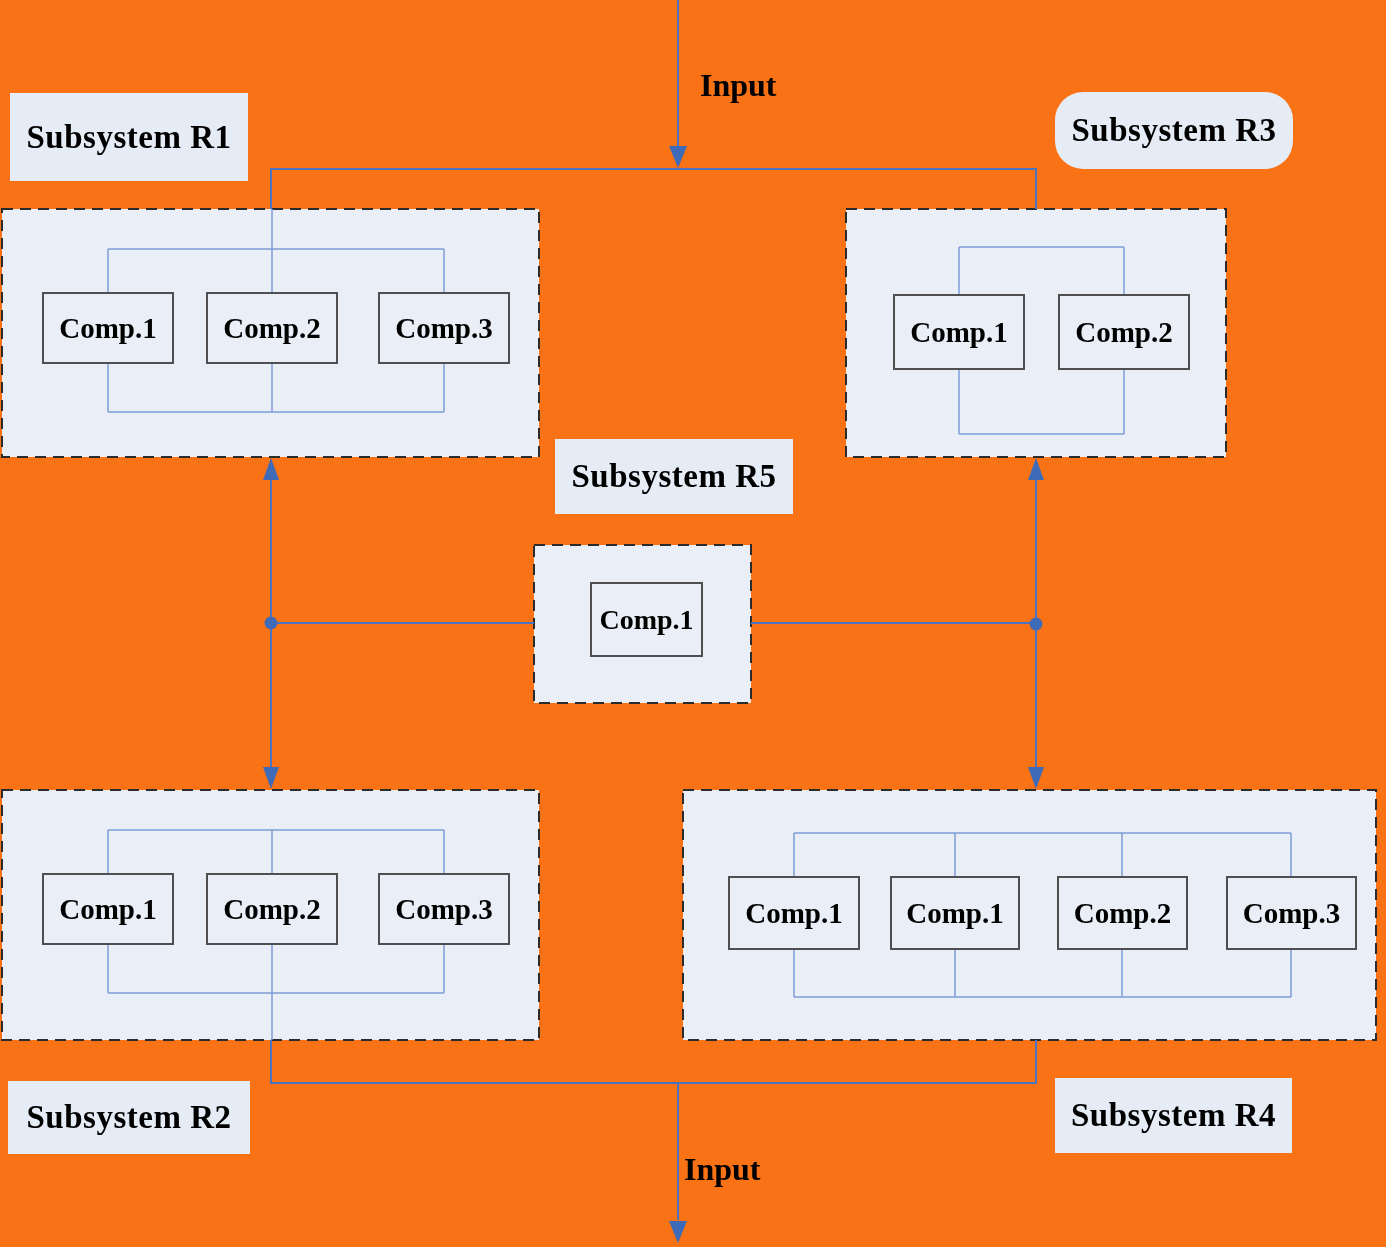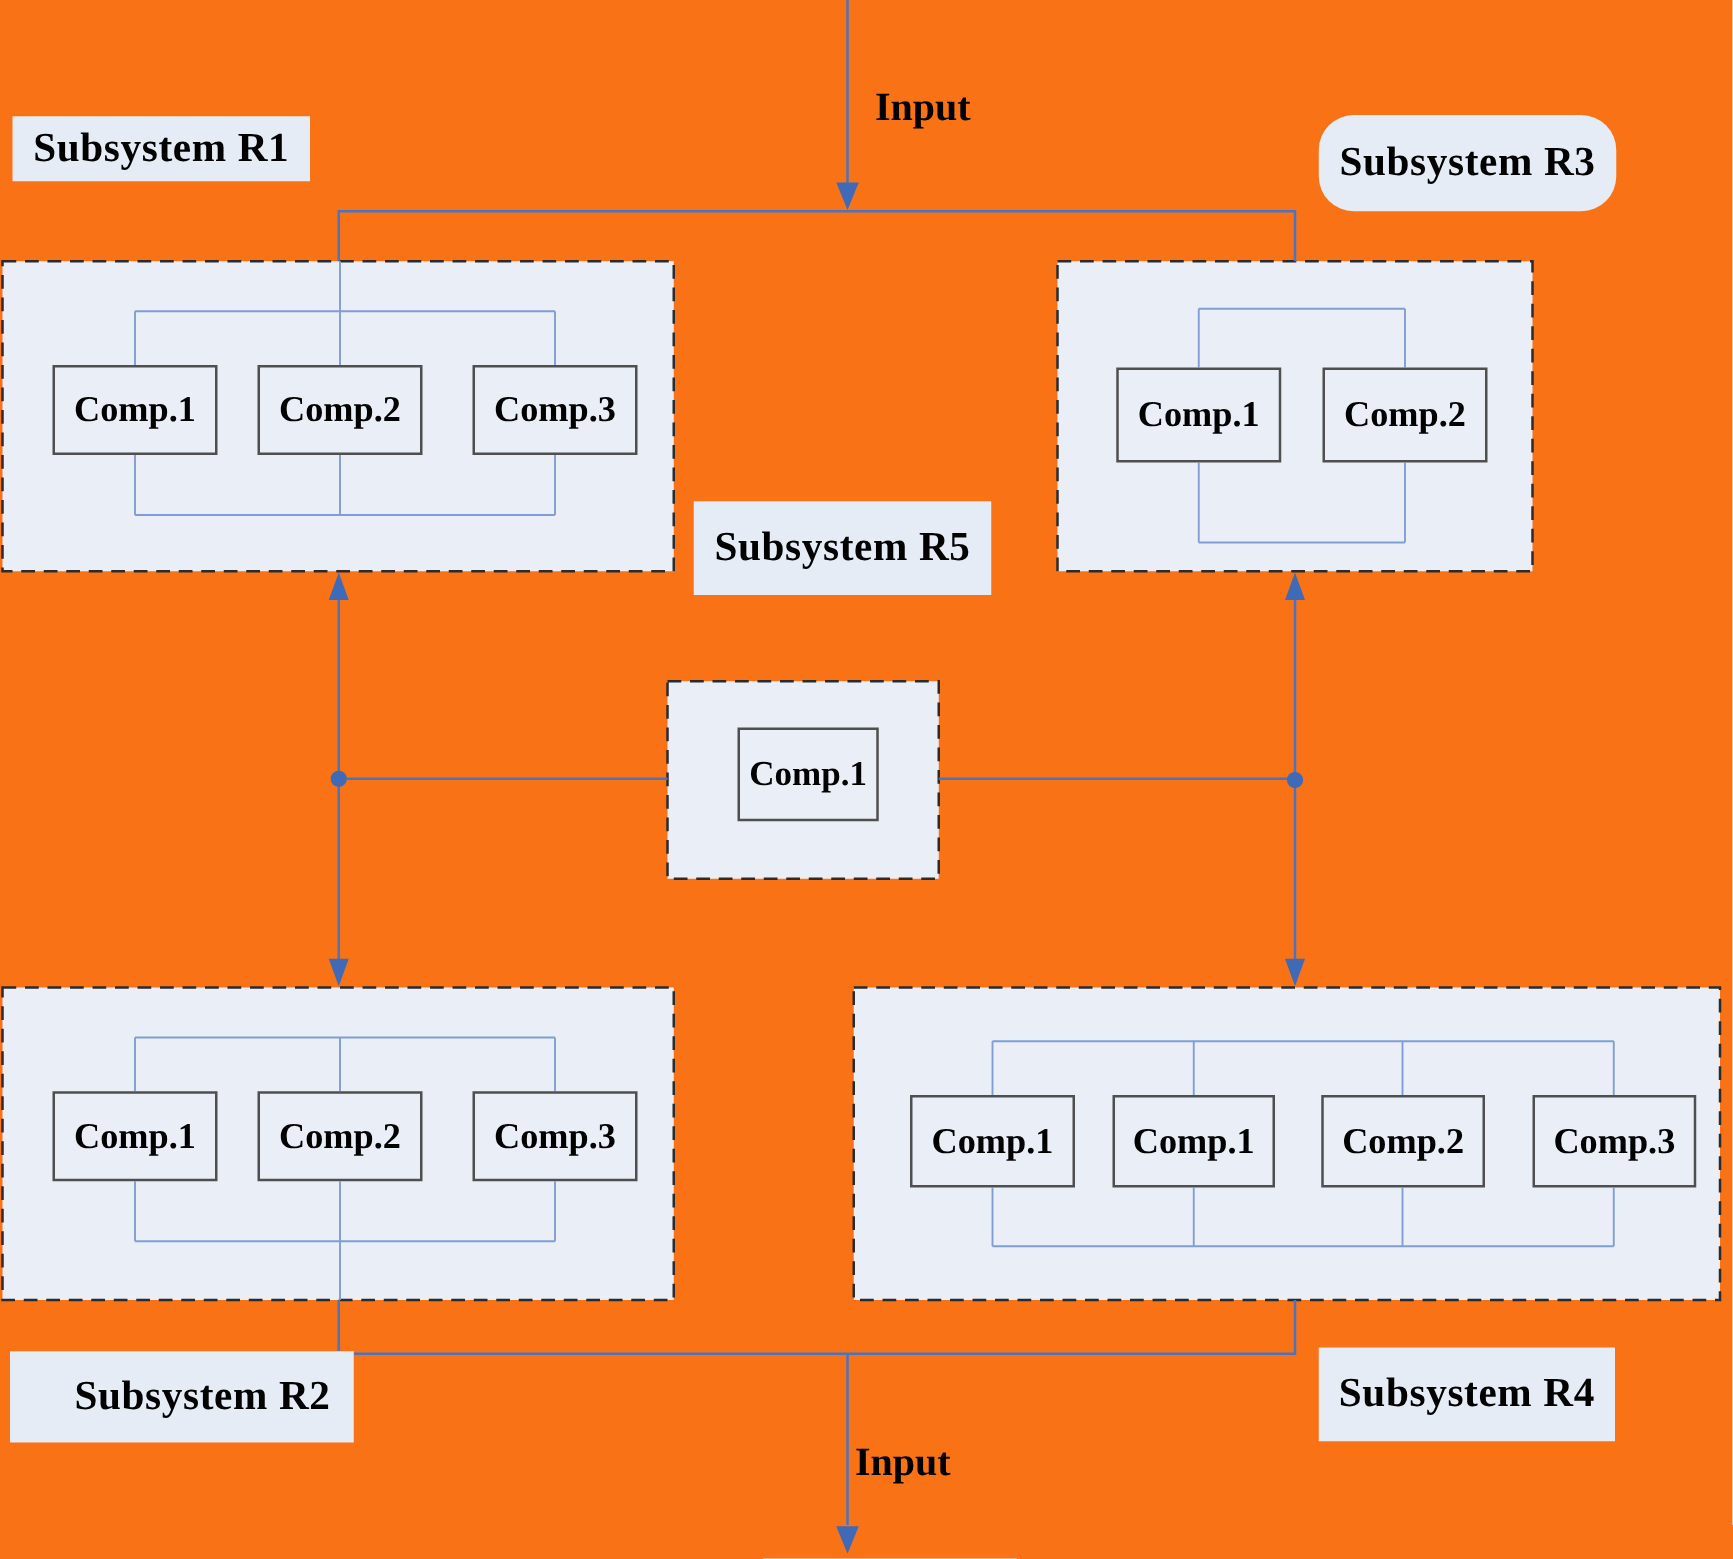--- a/index.html
+++ b/index.html
@@ -72,24 +72,24 @@
     <path class="wire" d="M271 1040 V1083 H1036 V1040"></path>
     <path class="wire" d="M678 1083 V1220"></path>
     <polygon class="head" points="669,1221 687,1221 678,1243"></polygon>
   </svg>
 
   <div class="txtlayer">
 
     <div class="flowlabel" style="left:700px;top:62px;">Input</div>
     <div class="flowlabel" style="left:684px;top:1146px;">Input</div>
 
-    <div class="syslabel" style="left:10px;top:93px;width:238px;height:52px;">Subsystem R1</div>
+    <div class="syslabel" style="left:10px;top:93px;width:238px;height:88px;">Subsystem R1</div>
     <div class="syslabel" style="left:1055px;top:92px;width:238px;height:77px;border-radius:28px;">Subsystem R3</div>
-    <div class="syslabel" style="left:555px;top:401px;width:238px;height:75px;">Subsystem R5</div>
-    <div class="syslabel" style="left:8px;top:1081px;width:242px;height:73px;padding-left:33px;">Subsystem R2</div>
+    <div class="syslabel" style="left:555px;top:439px;width:238px;height:75px;">Subsystem R5</div>
+    <div class="syslabel" style="left:8px;top:1081px;width:242px;height:73px;">Subsystem R2</div>
     <div class="syslabel" style="left:1055px;top:1078px;width:237px;height:75px;">Subsystem R4</div>
 
     <div class="comp" style="left:42px;top:292px;width:132px;height:72px;">Comp.1</div>
     <div class="comp" style="left:206px;top:292px;width:132px;height:72px;">Comp.2</div>
     <div class="comp" style="left:378px;top:292px;width:132px;height:72px;">Comp.3</div>
 
     <div class="comp" style="left:893px;top:294px;width:132px;height:76px;">Comp.1</div>
     <div class="comp" style="left:1058px;top:294px;width:132px;height:76px;">Comp.2</div>
 
     <div class="comp" style="left:590px;top:582px;width:113px;height:75px;font-size:28px;">Comp.1</div>

